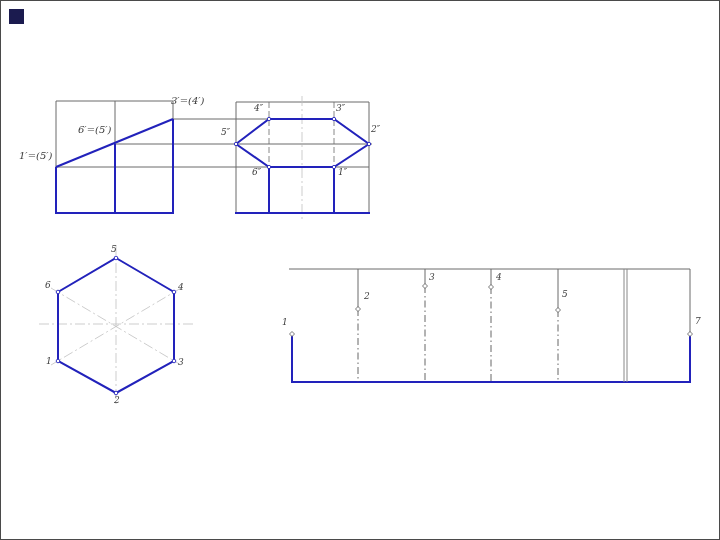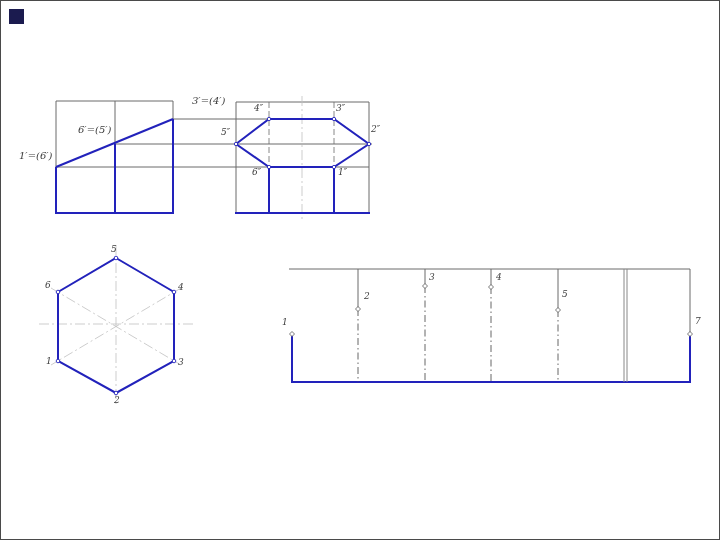--- a/index.html
+++ b/index.html
@@ -125,23 +125,23 @@
 
       <path class="mark" d="M291,330.5 L293.5,333 L291,335.5 L288.5,333 Z"></path>
       <path class="mark" d="M357,305.5 L359.5,308 L357,310.5 L354.5,308 Z"></path>
       <path class="mark" d="M424,282.5 L426.5,285 L424,287.5 L421.5,285 Z"></path>
       <path class="mark" d="M490,283.5 L492.5,286 L490,288.5 L487.5,286 Z"></path>
       <path class="mark" d="M557,306.5 L559.5,309 L557,311.5 L554.5,309 Z"></path>
       <path class="mark" d="M689,330.5 L691.5,333 L689,335.5 L686.5,333 Z"></path>
     </g>
   </svg>
 
-  <span class="lbl" style="left:18px;  top:150px;">1′=(6′)</span>
+  <span class="lbl" style="left:18px;  top:150px;">1′=(5′)</span>
   <span class="lbl" style="left:77px;  top:124px;">6′=(5′)</span>
-  <span class="lbl" style="left:170px; top:95px;margin-left:21px;">3′=(4′)</span>
+  <span class="lbl" style="left:170px; top:95px;">3′=(4′)</span>
 
   <span class="lbl sm" style="left:220px; top:127px;">5″</span>
   <span class="lbl sm" style="left:253px; top:103px;">4″</span>
   <span class="lbl sm" style="left:335px; top:103px;">3″</span>
   <span class="lbl sm" style="left:370px; top:124px;">2″</span>
   <span class="lbl sm" style="left:251px; top:167px;">6″</span>
   <span class="lbl sm" style="left:337px; top:167px;">1″</span>
 
   <span class="lbl sm" style="left:110px; top:244px;">5</span>
   <span class="lbl sm" style="left:44px;  top:280px;">6</span>

